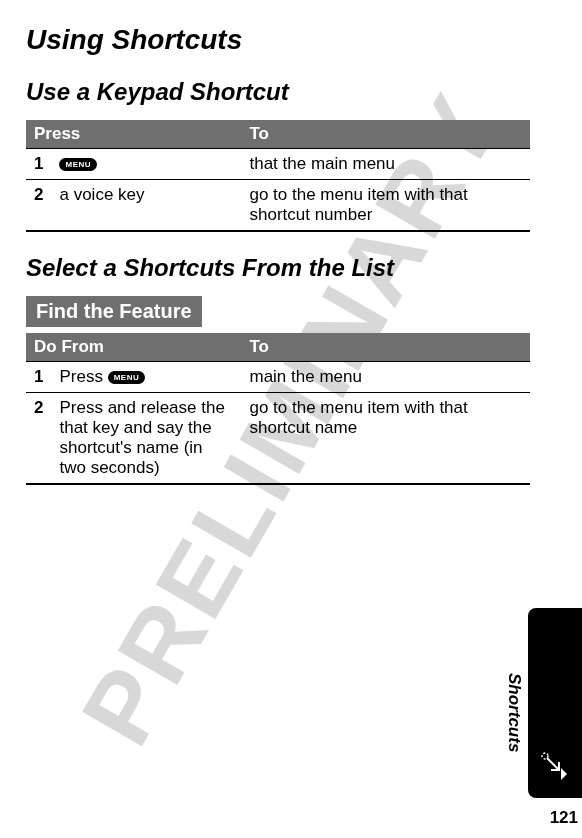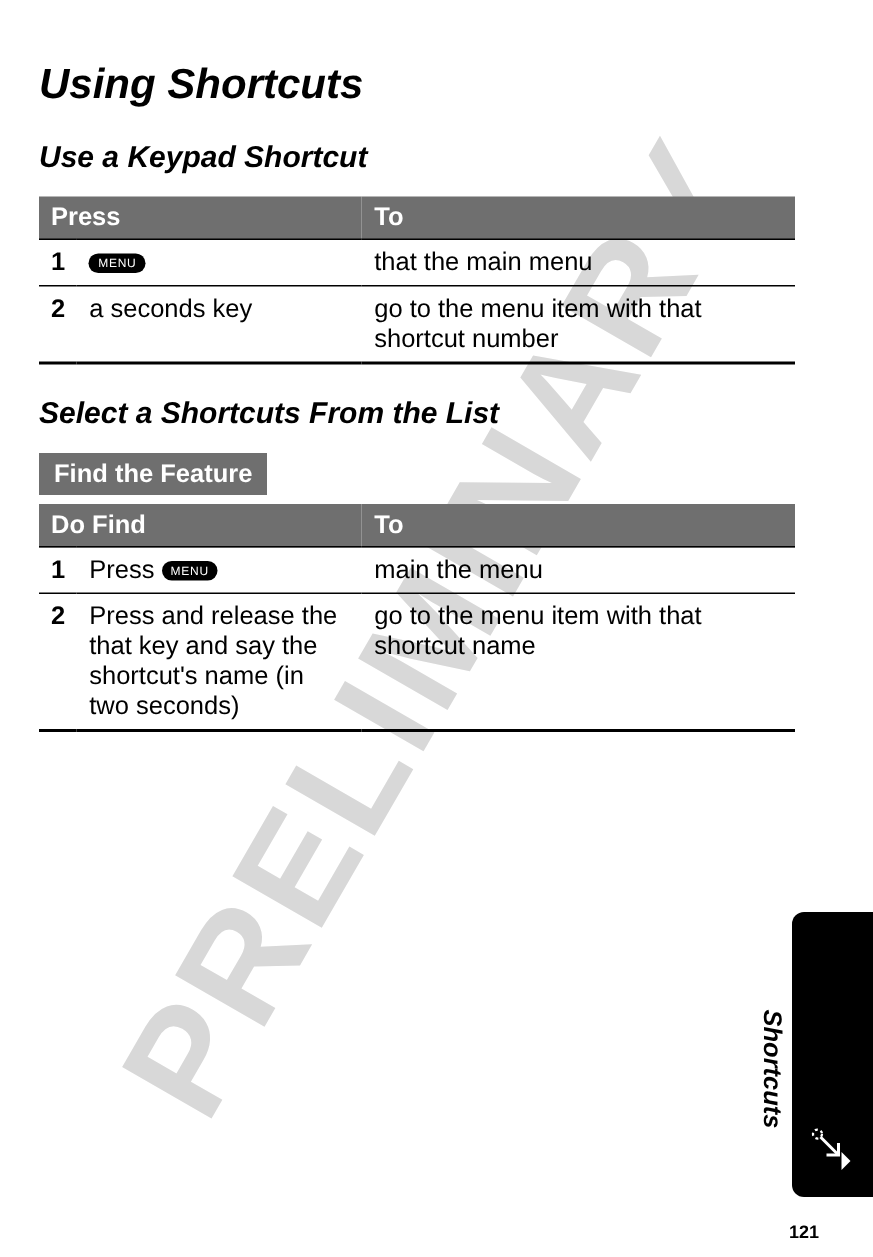--- a/index.html
+++ b/index.html
@@ -20,32 +20,31 @@
       font-weight: bold;
       color: #d8d8d8;
       letter-spacing: 4px;
       z-index: 0;
       white-space: nowrap;
     }
     .content {
       position: relative;
       z-index: 1;
       padding: 24px 52px 0 26px;
-      margin-top: 16px;
     }
     h1 {
       font-style: italic;
       font-weight: bold;
       font-size: 28px;
       margin-bottom: 18px;
     }
     h2 {
       font-style: italic;
       font-weight: bold;
-      font-size: 20px;
+      font-size: 24px;
       margin-bottom: 14px;
       margin-top: 22px;
     }
     table {
       width: 100%;
       border-collapse: collapse;
       font-size: 17px;
     }
     thead td {
       background: #6f6f6f;
@@ -66,37 +65,37 @@
       font-weight: bold;
       width: 24px;
       white-space: nowrap;
     }
     .press-col { width: 190px; }
     .menu-key {
       display: inline-block;
       background: #000;
       color: #fff;
       font-size: 8px;
-      font-weight: normal;
+      font-weight: bold;
       padding: 2px 6px;
       border-radius: 10px;
       vertical-align: middle;
       letter-spacing: 0.5px;
     }
     .feature-row {
       display: flex;
       align-items: flex-start;
       margin-top: 10px;
       margin-bottom: 6px;
     }
     .feature-label {
       background: #6f6f6f;
       color: #fff;
       font-weight: bold;
-      font-size: 17px;
+      font-size: 20px;
       padding: 4px 10px;
       margin-right: 30px;
       white-space: nowrap;
     }
     .feature-path {
       font-size: 17px;
       line-height: 1.4;
     }
     .feature-path .fixed {
       font-family: "Courier New", monospace;
@@ -133,24 +132,24 @@
       right: 58px;
       bottom: 86px;
       writing-mode: vertical-rl;
       font-weight: bold;
       font-style: italic;
       font-size: 17px;
       z-index: 1;
     }
     .page-num {
       position: absolute;
-      right: 36px;
+      right: 4px;
       bottom: 10px;
       font-weight: bold;
-      font-size: 12px;
+      font-size: 17px;
       z-index: 1;
     }
   </style>
 </head>
 <body>
 
 <div class="watermark">PRELIMINARY</div>
 
 <div class="content">
   <h1>Using Shortcuts</h1>
@@ -166,35 +165,35 @@
     <tbody>
       <tr>
         <td class="num">1</td>
         <td class="press-col">
           <span class="menu-key">MENU</span>
         </td>
         <td>that the main menu</td>
       </tr>
       <tr>
         <td class="num">2</td>
-        <td class="press-col">a seconds key</td>
+        <td class="press-col">a voice key</td>
         <td>go to the menu item with that shortcut number</td>
       </tr>
     </tbody>
   </table>
 
   <h2>Select a Shortcuts From the List</h2>
   <div class="feature-row">
     <div class="feature-label">Find the Feature</div>
   </div>
 
   <table>
     <thead>
       <tr>
-        <td colspan="2" class="press-col">Do Find</td>
+        <td colspan="2" class="press-col">Do From</td>
         <td>To</td>
       </tr>
     </thead>
     <tbody>
       <tr>
         <td class="num">1</td>
         <td class="press-col">
           <span>Press </span><span class="menu-key">MENU</span>
         </td>
         <td>main the menu</td>

